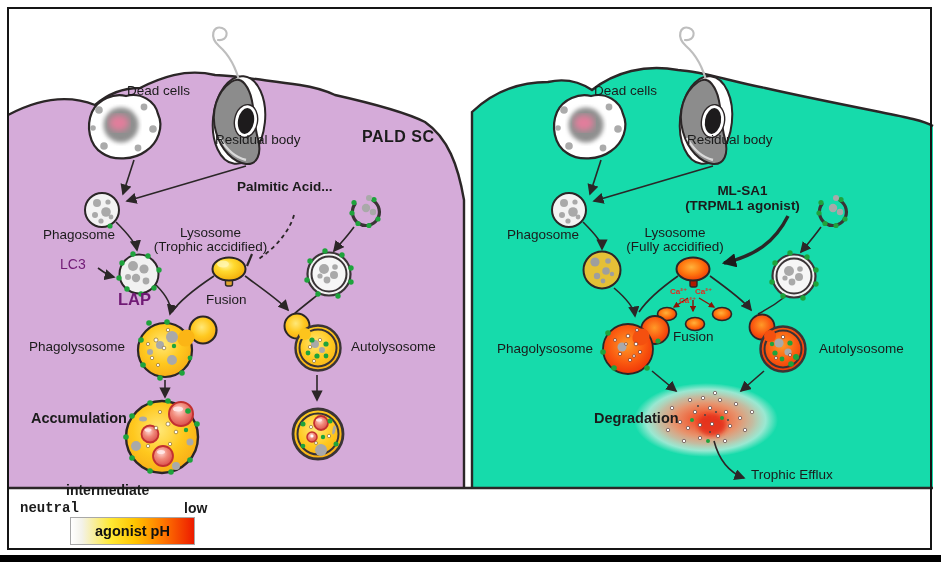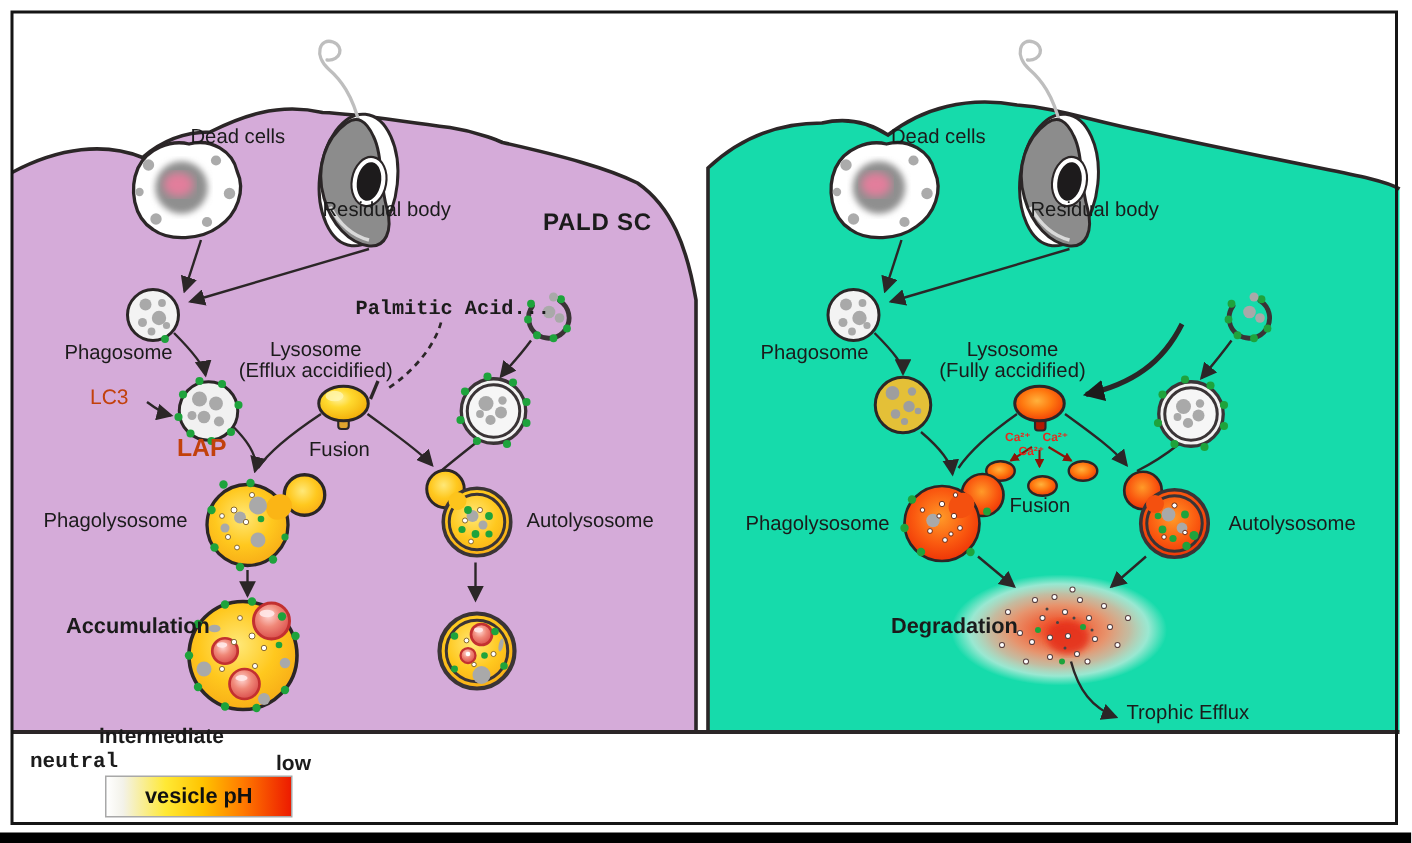--- a/index.html
+++ b/index.html
@@ -3,21 +3,21 @@
 <meta charset="utf-8">
 <style>
   html,body{margin:0;padding:0;background:#fff;}
   .figure{position:relative;width:941px;height:562px;background:#ffffff;overflow:hidden;
           font-family:"Liberation Sans","DejaVu Sans",sans-serif;}
   .figure svg{position:absolute;left:0;top:0;}
   .frame{position:absolute;left:7px;top:7px;width:921px;height:539px;border:2.5px solid #151515;pointer-events:none;z-index:30;}
   .bottom-bar{position:absolute;left:0;top:555px;width:941px;height:7px;background:#000;z-index:31;}
   .lbl{position:absolute;font-size:13.5px;color:#1b1b1b;white-space:nowrap;z-index:20;line-height:14px;}
   .b{font-weight:bold;}
-  .green{color:#c2410c;}
+  .green{color:#701a75;}
   .red{color:#e8291c;}
   .ctr{text-align:center;white-space:nowrap;}
   .title{font-size:16px;font-weight:bold;letter-spacing:.5px;}
   .lap{font-size:16.5px;font-weight:bold;text-align:right;}
   .ca{font-size:8px;font-weight:bold;line-height:8px;}
   .legend-label{font-size:14px;font-weight:bold;}
   .ph-bar{position:absolute;left:70px;top:517px;width:123px;height:26px;z-index:20;
      background:linear-gradient(90deg,#ffffff 0%,#f3f2e9 9%,#ffe935 32%,#ffc400 52%,#ff7a00 74%,#ed1b00 100%);
      border:1px solid #a8a8a8;text-align:center;font-size:14.5px;font-weight:bold;color:#101010;line-height:26px;}
 </style>
@@ -466,53 +466,57 @@
 </g>
 <g stroke="#2b2627" stroke-width="1.6" fill="none">
   <path d="M 652,371 L 676,391" marker-end="url(#ah)"></path>
   <path d="M 764,371 L 741,391" marker-end="url(#ah)"></path>
   <path d="M 714,441 C 719,460 728,472 744,478" marker-end="url(#ah)"></path>
 </g>
 </svg>
 
 <div class="lbl" style="left:127px;top:84px;">Dead cells</div>
 <div class="lbl" style="left:215px;top:133px;">Residual body</div>
-<div class="lbl title" style="left:362px;top:142px;">PALD SC</div>
+<div class="lbl title" style="left:362px;top:130px;">PALD SC</div>
 <div class="lbl" style="left:43px;top:228px;">Phagosome</div>
 <div class="lbl ctr" style="left:148px;top:226px;width:125px;">
   <div>Lysosome</div>
-  <div>(Efflux accidified)</div>
+  <div>(Trophic accidified)</div>
 </div>
-<div class="lbl b" style="left:237px;top:200px;font-family:Liberation Mono, monospace;">Palmitic Acid...</div>
+<div class="lbl b" style="left:237px;top:180px;">Palmitic Acid...</div>
 <div class="lbl green" style="left:60px;top:257px;font-size:14px;">LC3</div>
 <div class="lbl green lap" style="left:118px;top:292px;">LAP</div>
 <div class="lbl" style="left:206px;top:293px;">Fusion</div>
 <div class="lbl" style="left:29px;top:340px;">Phagolysosome</div>
 <div class="lbl" style="left:351px;top:340px;">Autolysosome</div>
-<div class="lbl b" style="left:44px;top:411px;font-size:14.5px;">Accumulation</div>
+<div class="lbl b" style="left:31px;top:411px;font-size:14.5px;">Accumulation</div>
 
 <div class="lbl" style="left:594px;top:84px;">Dead cells</div>
 <div class="lbl" style="left:687px;top:133px;">Residual body</div>
 <div class="lbl" style="left:507px;top:228px;">Phagosome</div>
+<div class="lbl ctr b" style="left:665px;top:183px;width:155px;line-height:15px;">
+  <div>ML-SA1</div>
+  <div>(TRPML1 agonist)</div>
+</div>
 <div class="lbl ctr" style="left:612px;top:226px;width:126px;">
   <div>Lysosome</div>
   <div>(Fully accidified)</div>
 </div>
 <div class="lbl ca red" style="left:670px;top:288px;">Ca²⁺</div>
 <div class="lbl ca red" style="left:695px;top:288px;">Ca²⁺</div>
 <div class="lbl ca red" style="left:679px;top:297px;">Ca²⁺</div>
 <div class="lbl" style="left:673px;top:330px;">Fusion</div>
 <div class="lbl" style="left:497px;top:342px;">Phagolysosome</div>
 <div class="lbl" style="left:819px;top:342px;">Autolysosome</div>
 <div class="lbl b" style="left:578px;top:411px;font-size:14.5px;margin-left:16px;">Degradation</div>
 <div class="lbl" style="left:751px;top:468px;">Trophic Efflux</div>
 
 <div class="lbl legend-label" style="left:20px;top:501px;font-family:Liberation Mono, monospace;">neutral</div>
 <div class="lbl legend-label" style="left:66px;top:483px;">intermediate</div>
 <div class="lbl legend-label" style="left:184px;top:501px;">low</div>
 <div class="ph-bar">
-  <span>vesicle pH</span>
+  <span>agonist pH</span>
 </div>
 
 <div class="frame"></div>
 <div class="bottom-bar"></div>
 
 </div>
 
 </body></html>

